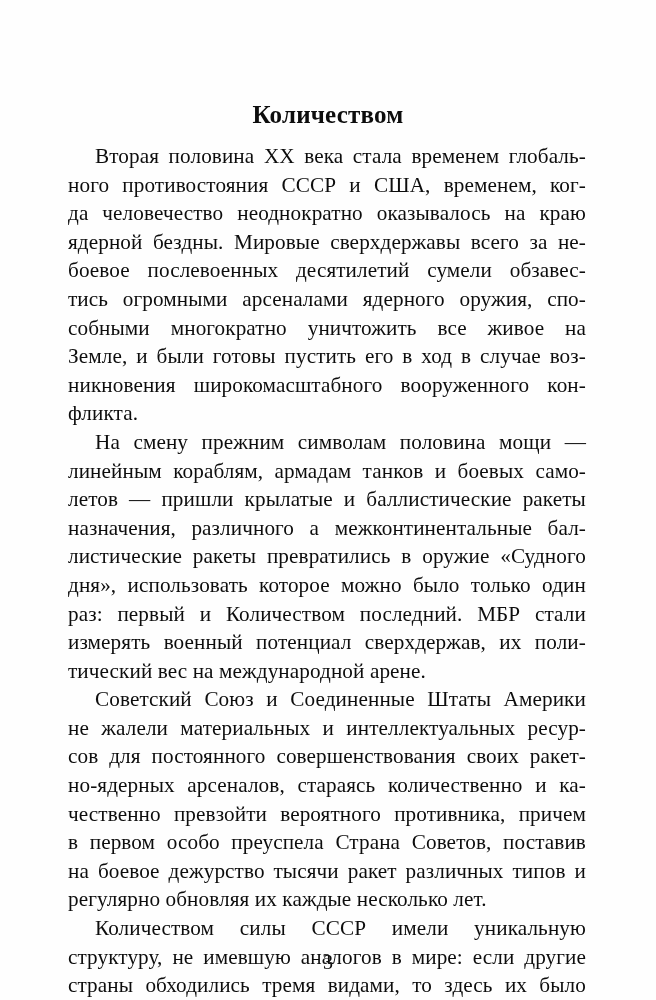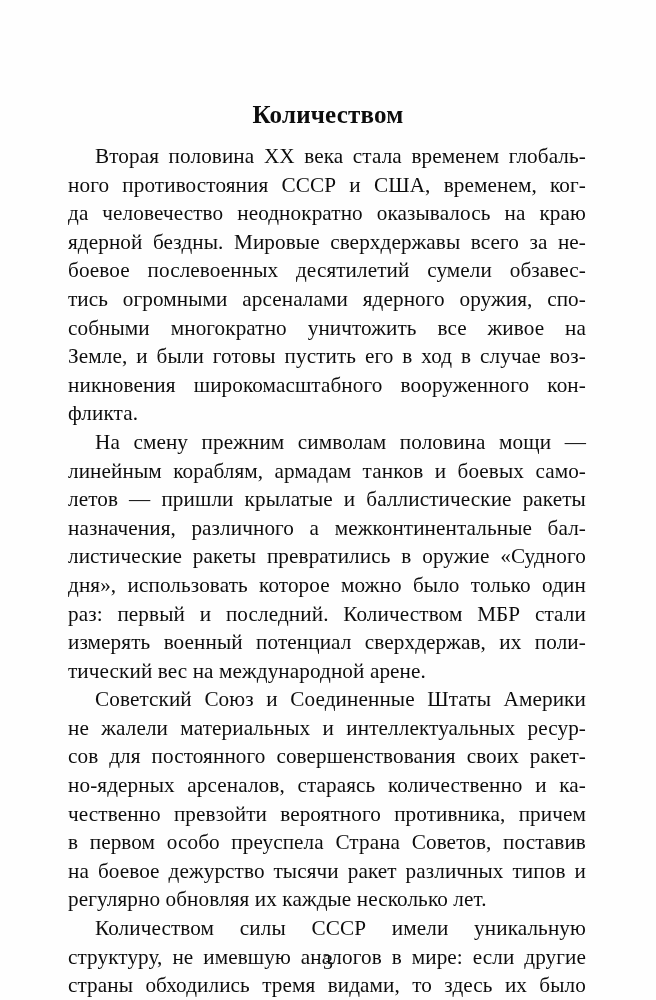--- a/index.html
+++ b/index.html
@@ -227,22 +227,22 @@
           <span class="w">которое</span>
           <span class="w">можно</span>
           <span class="w">было</span>
           <span class="w">только</span>
           <span class="w">один</span>
         </span>
         <span class="line just">
           <span class="w">раз:</span>
           <span class="w">первый</span>
           <span class="w">и</span>
+          <span class="w">Количеством</span>
           <span class="w">последний.</span>
-          <span class="w">Количеством</span>
           <span class="w">МБР</span>
           <span class="w">стали</span>
         </span>
         <span class="line just">
           <span class="w">измерять</span>
           <span class="w">военный</span>
           <span class="w">потенциал</span>
           <span class="w">сверхдержав,</span>
           <span class="w">их</span>
           <span class="w">поли-</span>

